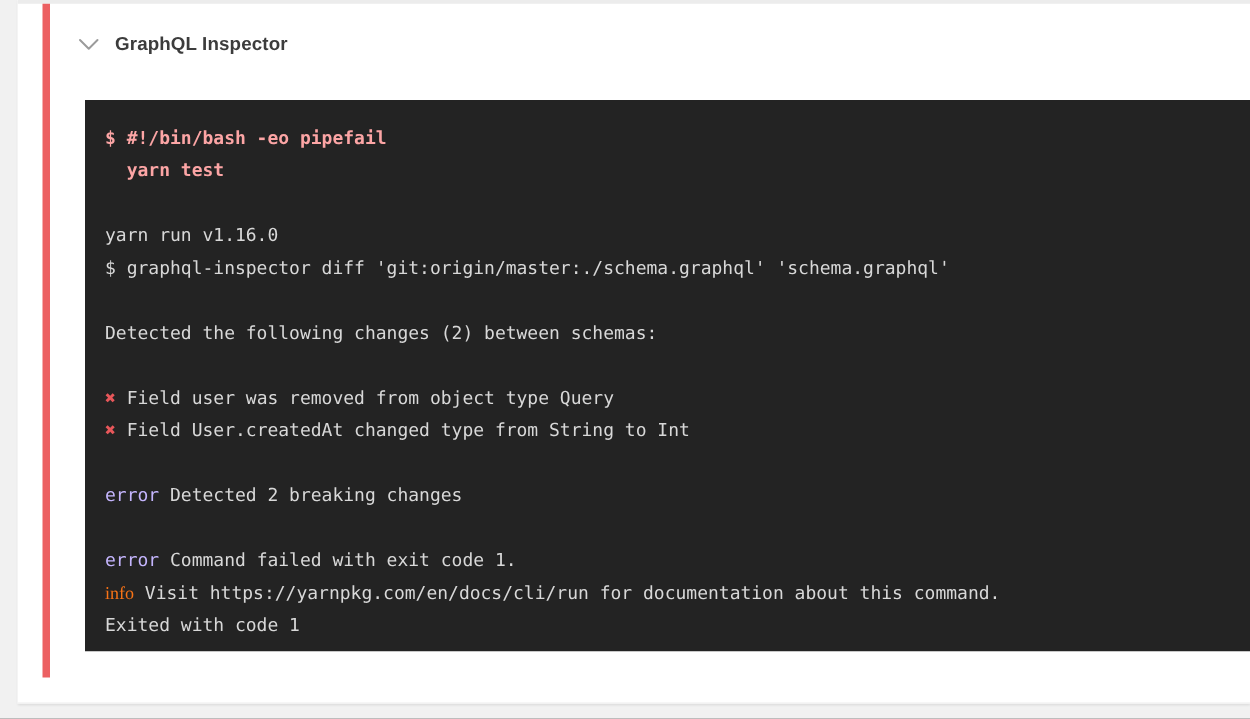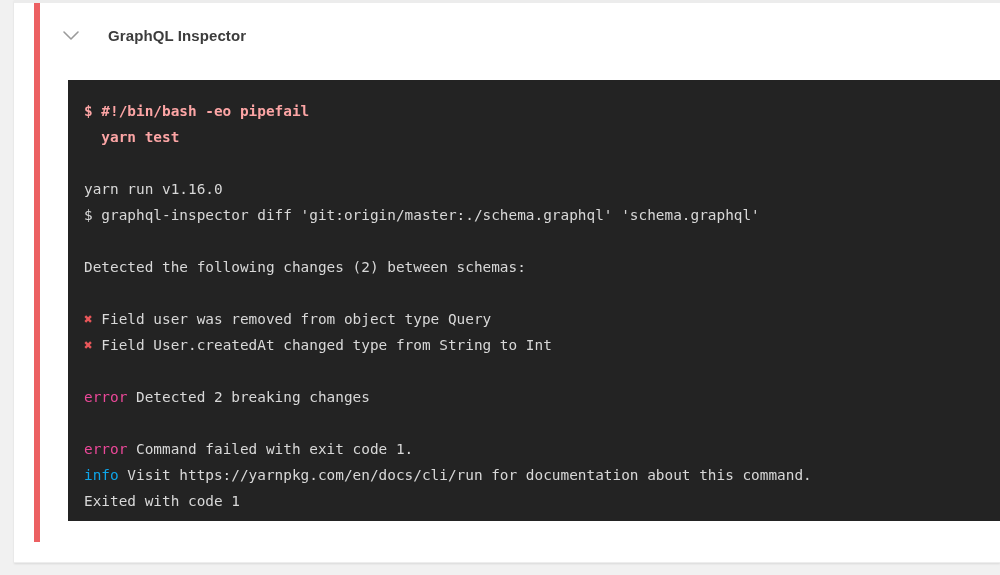--- a/index.html
+++ b/index.html
@@ -51,21 +51,21 @@
     background: #ec6062;
   }
 
   .job-header {
     position: absolute;
     left: 44px;
     top: 18px;
     height: 34px;
     display: flex;
     align-items: center;
-    gap: 24px;
+    gap: 8px;
     cursor: pointer;
   }
 
   .chevron-icon {
     width: 26px;
     height: 26px;
     display: flex;
     align-items: center;
     justify-content: center;
     color: #9b9b9b;
@@ -99,22 +99,22 @@
     font-size: 14.4px;
     line-height: 26px;
     color: #d8d8d8;
     white-space: pre;
   }
 
   .log-line { min-height: 26px; }
   .log-line.blank { height: 26px; }
 
   .bold-white { color: #fca5a5; font-weight: bold; }
-  .tok-error  { color: #ec4899; }
-  .tok-info   { color: #0ea5e9; }
+  .tok-error  { color: #c4b5fd; }
+  .tok-info   { color: #f97316; font-family: Liberation Serif, serif; }
   .tok-cross  { color: #e8575a; font-weight: bold; }
 
   .card-bottomline {
     position: absolute;
     left: 0;
     bottom: 0;
     width: 100%;
     height: 1px;
     background: #ededed;
   }

